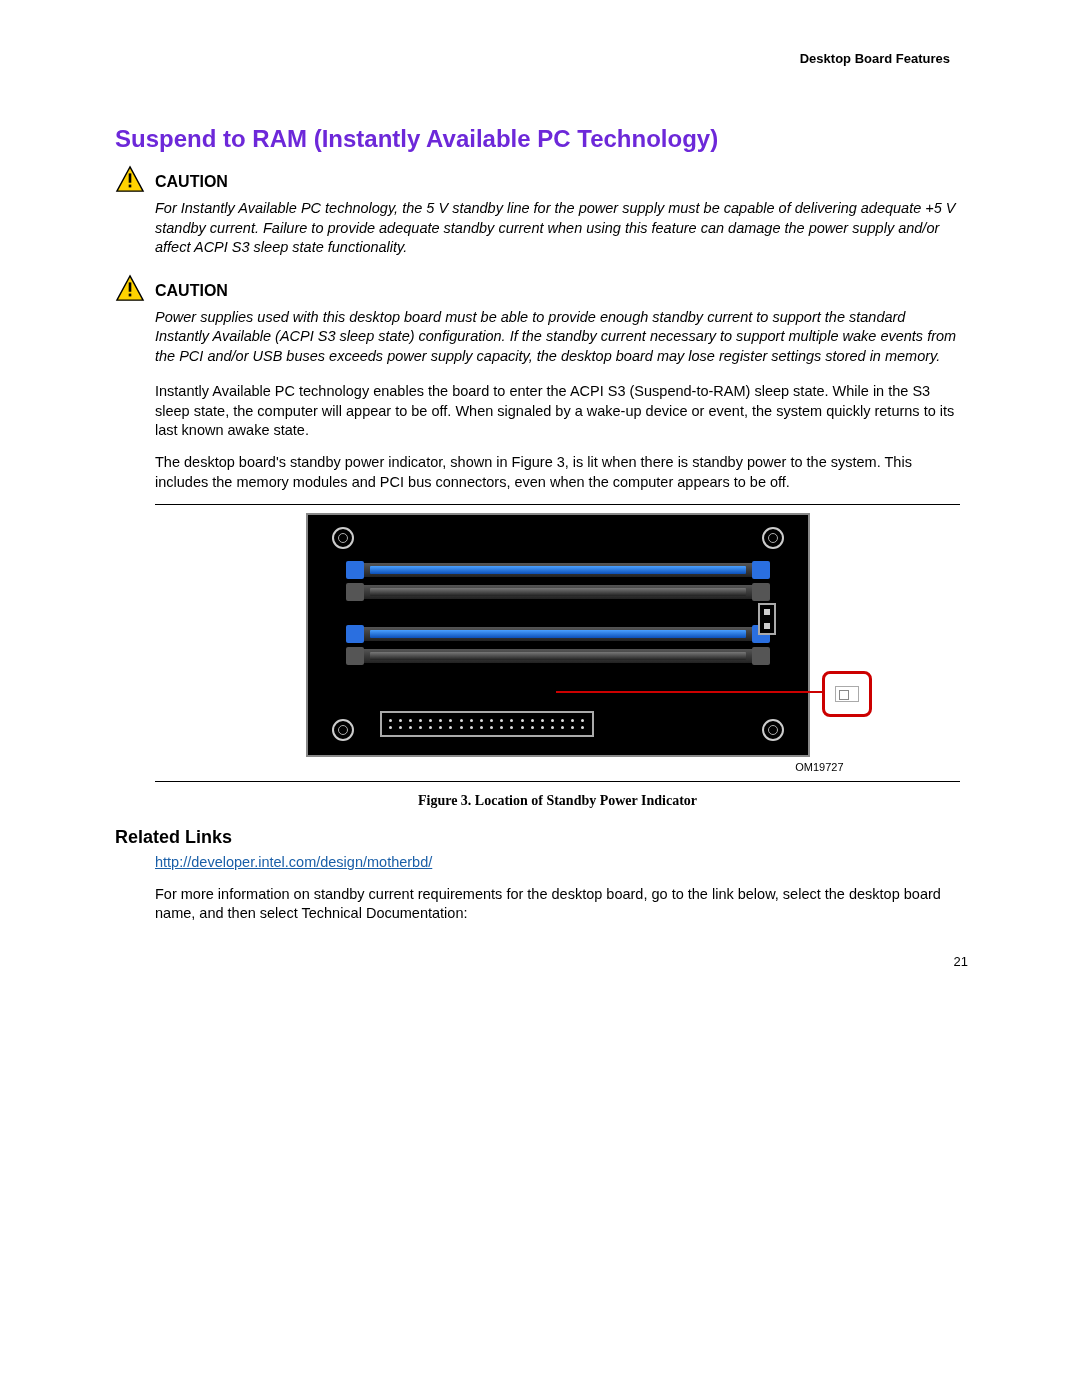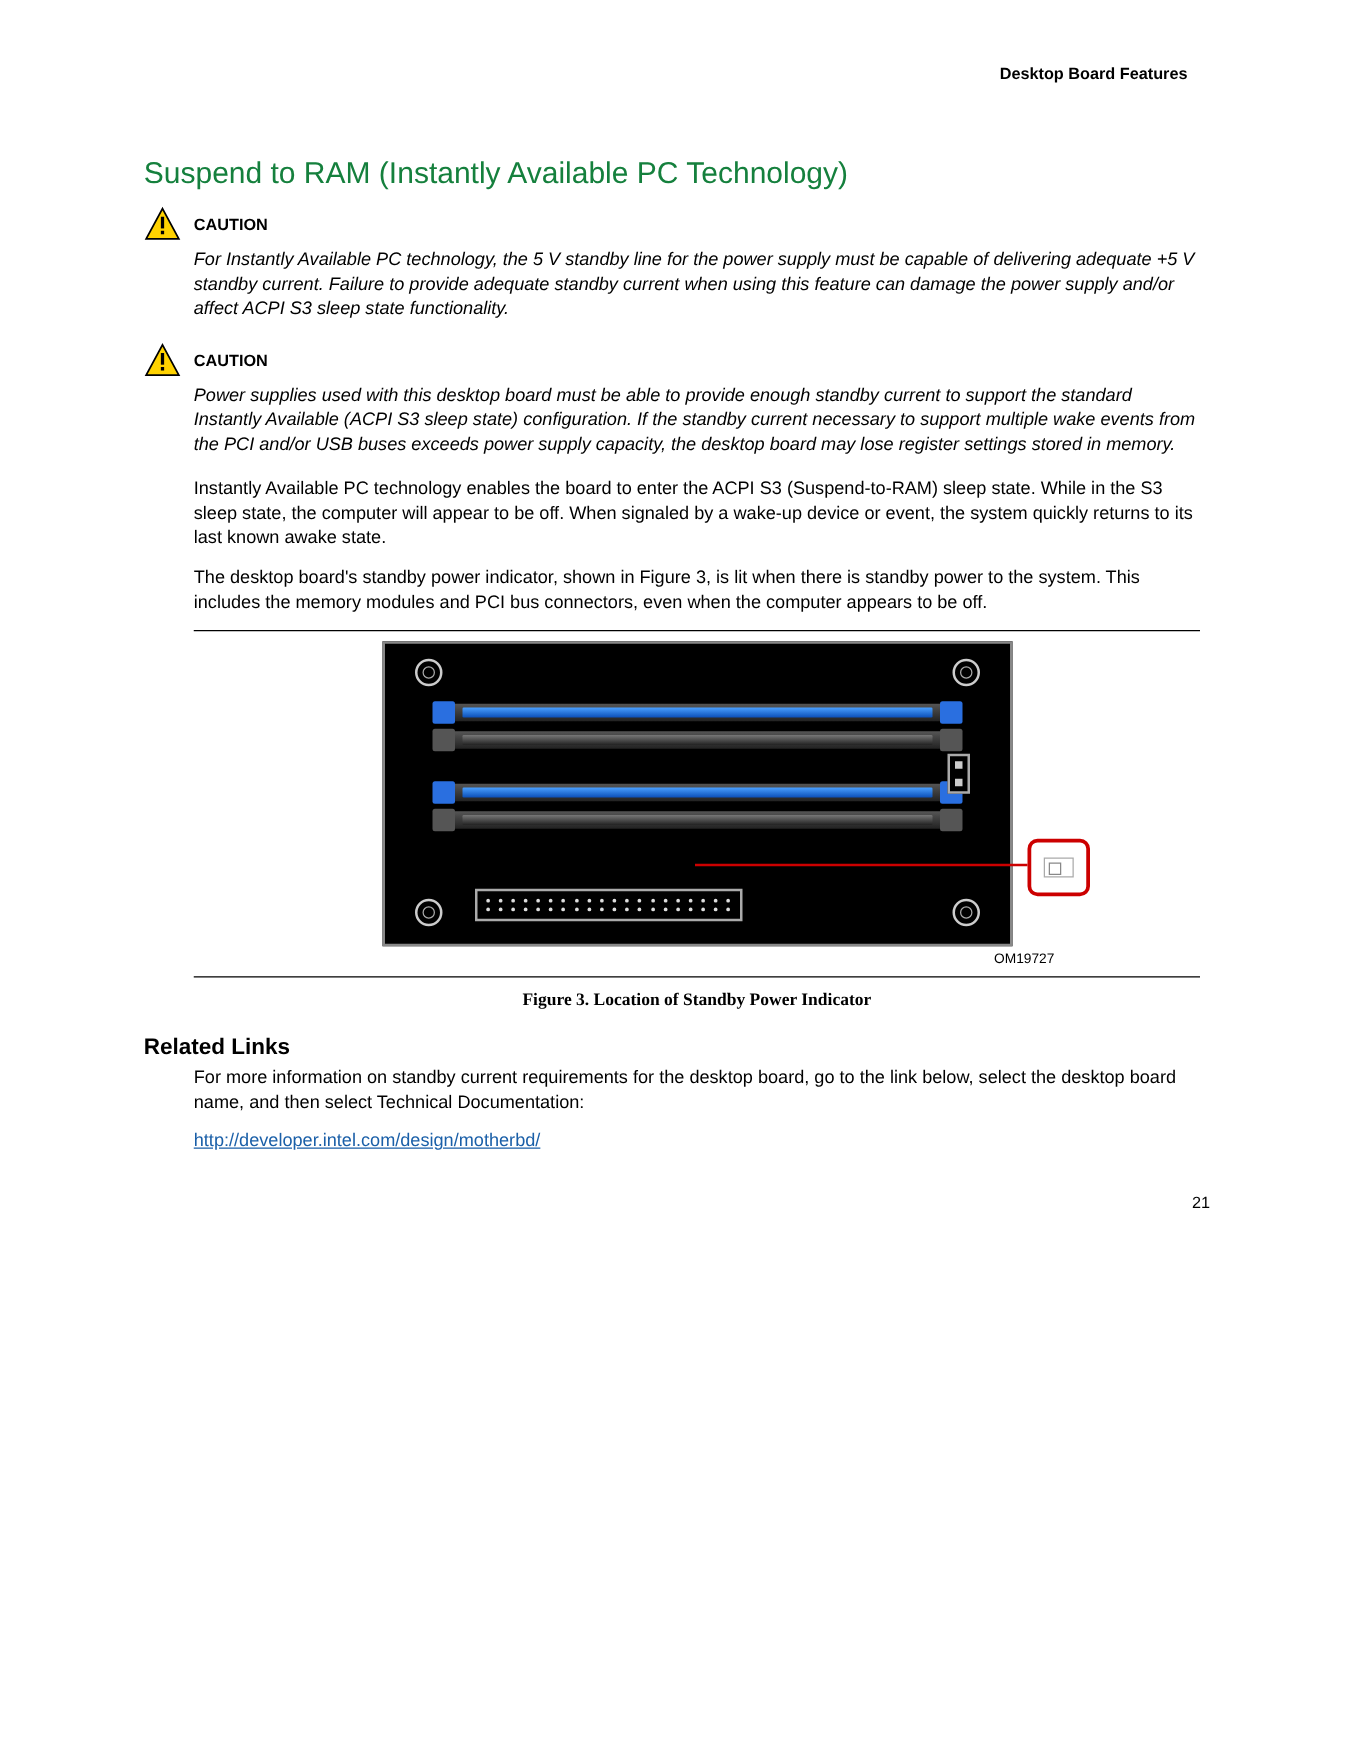--- a/index.html
+++ b/index.html
@@ -19,42 +19,42 @@
     padding: 50px 120px 50px 115px;
   }
   .header {
     text-align: right;
     font-weight: bold;
     font-size: 13px;
     margin-bottom: 55px;
     padding-right: 10px;
   }
   h1.section-title {
-    color: #15803d;
+    color: #6d28d9;
     font-size: 24px;
-    font-weight: normal;
+    font-weight: bold;
     margin: 0 0 10px 0;
   }
   .caution-block {
     display: flex;
     align-items: flex-start;
     margin-bottom: 6px;
   }
   .caution-icon {
     flex: 0 0 auto;
     margin-right: 10px;
   }
   .caution-icon svg {
     width: 30px;
     height: 28px;
     display: block;
   }
   .caution-label {
     font-weight: bold;
-    font-size: 13px;
+    font-size: 16px;
     margin-top: 6px;
   }
   .caution-text {
     font-style: italic;
     margin: 0 0 16px 40px;
   }
   .body-text {
     margin: 0 0 12px 40px;
   }
   hr.divider {
@@ -335,19 +335,19 @@
         <div class="led"></div>
       </div>
       <div class="om-label">OM19727</div>
     </div>
   </div>
 
   <hr class="divider">
   <div class="figure-caption">Figure 3.  Location of Standby Power Indicator</div>
 
   <div class="related-links-label">Related Links</div>
-  <p class="body-text">For more information on standby current requirements for the desktop board, go to the link below, select the desktop board name, and then select Technical Documentation:</p>
   <p class="body-text">
     <a href="#" class="doc-link">http://developer.intel.com/design/motherbd/</a>
   </p>
+  <p class="body-text">For more information on standby current requirements for the desktop board, go to the link below, select the desktop board name, and then select Technical Documentation:</p>
 
   <div class="page-number">21</div>
 </div>
 
 </body></html>

